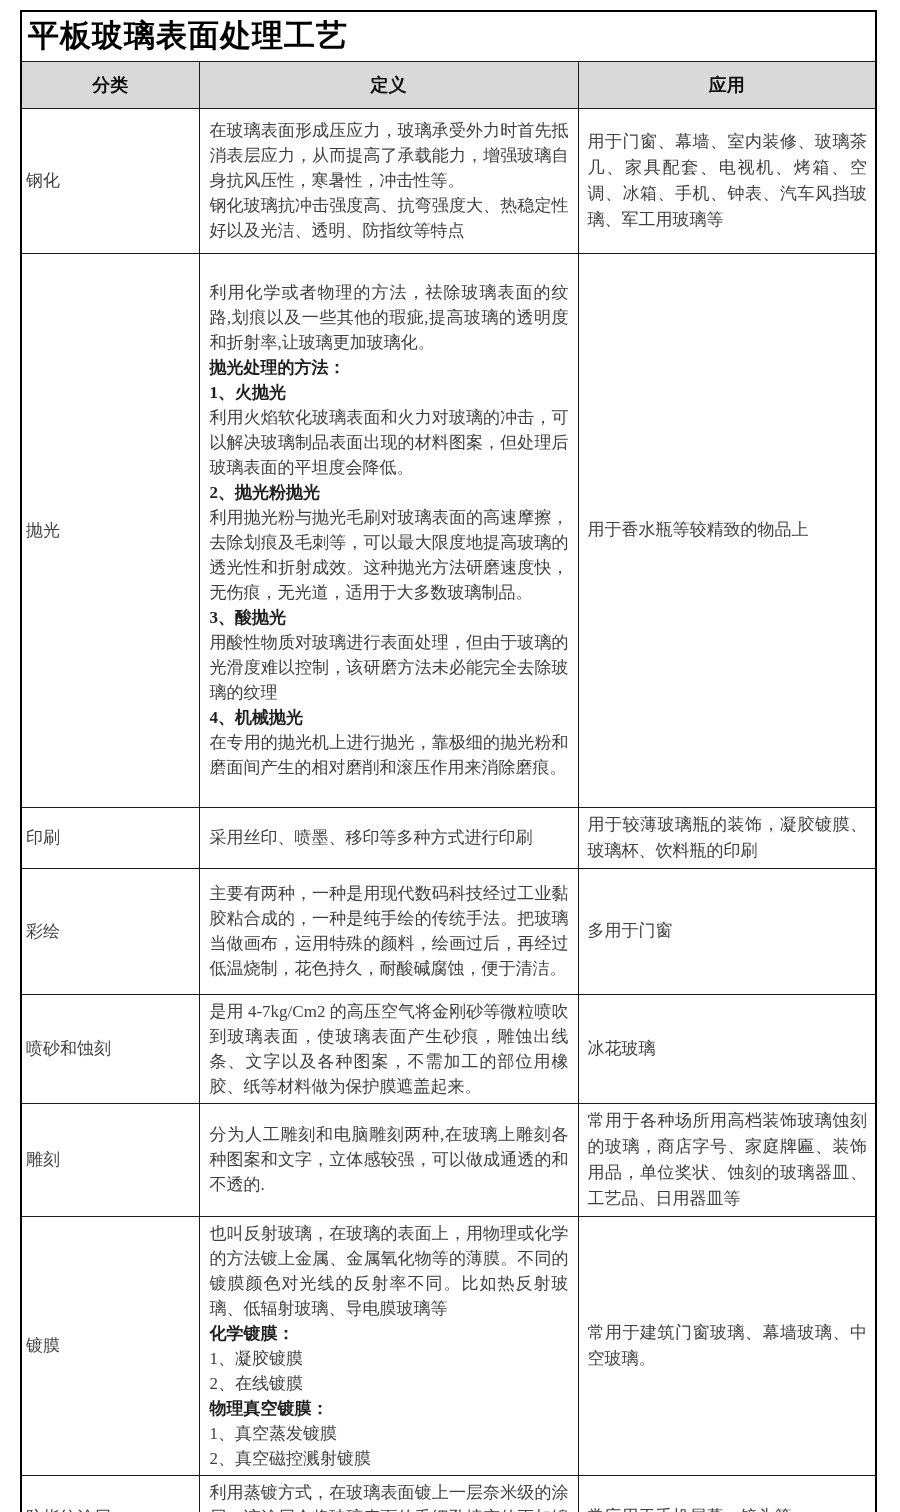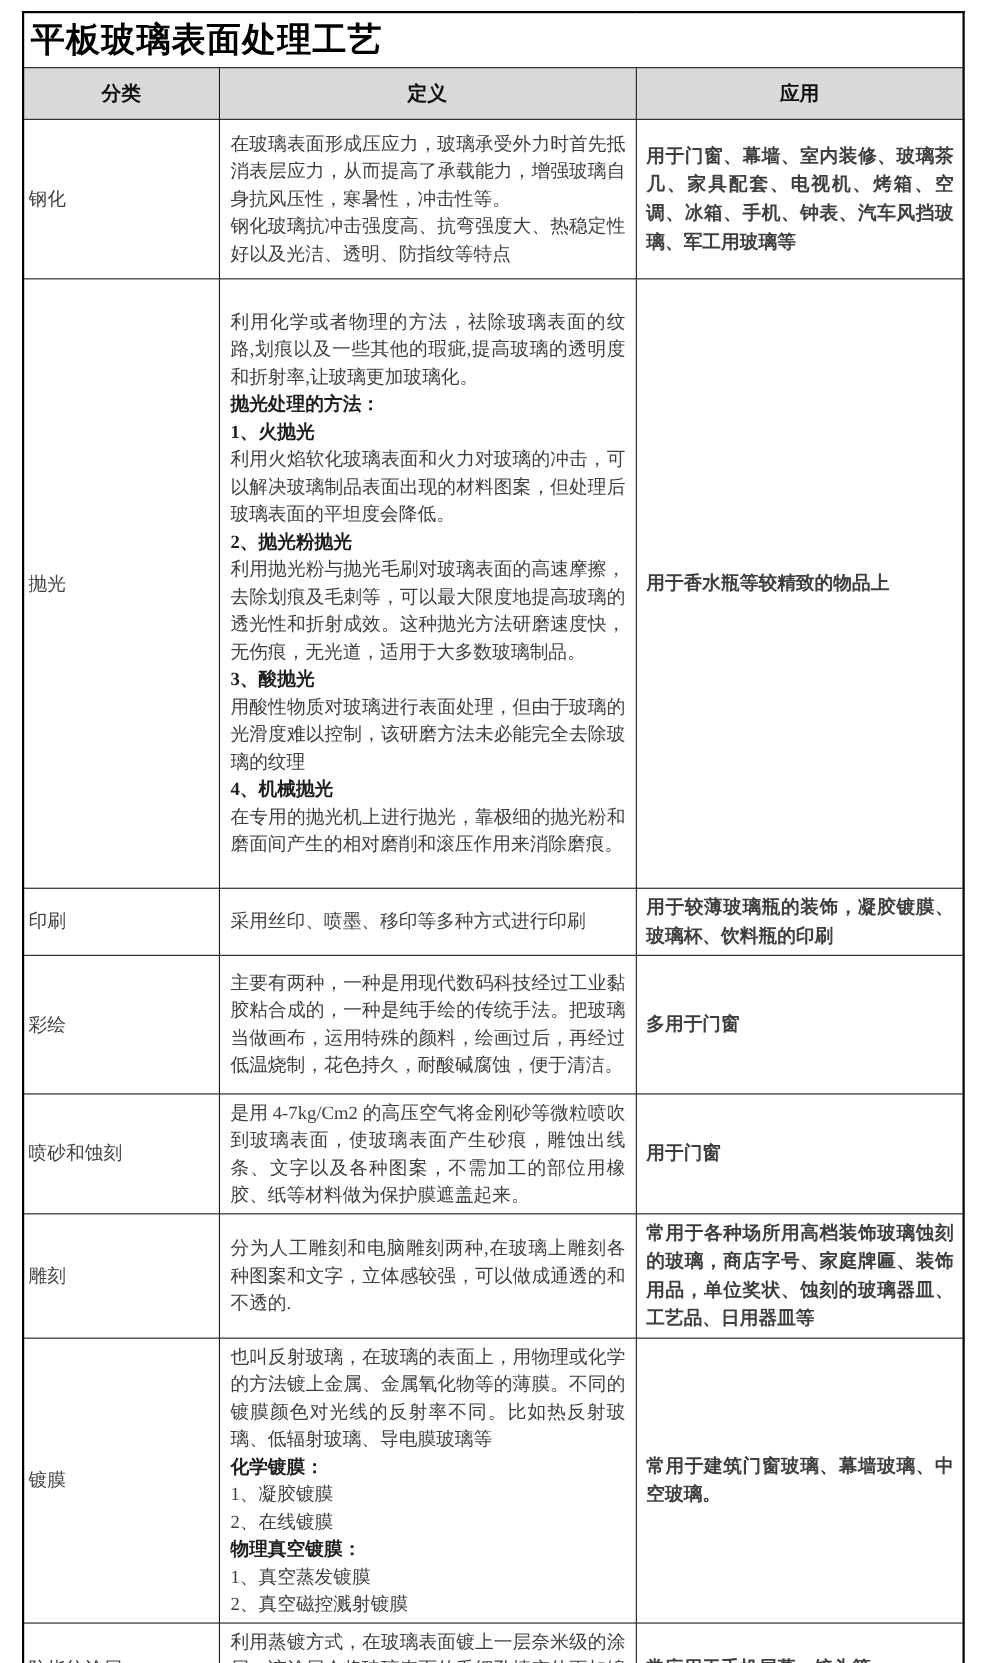--- a/index.html
+++ b/index.html
@@ -74,21 +74,20 @@
     text-align: left;
   }
   td.app-cell {
     vertical-align: middle;
     padding: 4px 8px 4px 9px;
     font-size: 17px;
     line-height: 26px;
     color: #3f3f3f;
     text-align: justify;
     text-justify: inter-ideograph;
-    font-weight: bold;
   }
 
   
   #table-body tr:nth-child(1) { height: 145px; }
   #table-body tr:nth-child(2) { height: 554px; }
   #table-body tr:nth-child(3) { height: 55px;  }
   #table-body tr:nth-child(4) { height: 126px; }
   #table-body tr:nth-child(5) { height: 105px; }
   #table-body tr:nth-child(6) { height: 103px; }
   #table-body tr:nth-child(7) { height: 248px; }
@@ -153,21 +152,21 @@
           <td class="def-cell">
             <p>主要有两种，一种是用现代数码科技经过工业黏胶粘合成的，一种是纯手绘的传统手法。把玻璃当做画布，运用特殊的颜料，绘画过后，再经过低温烧制，花色持久，耐酸碱腐蚀，便于清洁。</p>
           </td>
           <td class="app-cell">多用于门窗</td>
         </tr>
         <tr>
           <td class="cat-cell">喷砂和蚀刻</td>
           <td class="def-cell">
             <p>是用 4-7kg/Cm2 的高压空气将金刚砂等微粒喷吹到玻璃表面，使玻璃表面产生砂痕，雕蚀出线条、文字以及各种图案，不需加工的部位用橡胶、纸等材料做为保护膜遮盖起来。</p>
           </td>
-          <td class="app-cell">用于门窗</td>
+          <td class="app-cell">冰花玻璃</td>
         </tr>
         <tr>
           <td class="cat-cell">雕刻</td>
           <td class="def-cell">
             <p>分为人工雕刻和电脑雕刻两种,在玻璃上雕刻各种图案和文字，立体感较强，可以做成通透的和不透的.</p>
           </td>
           <td class="app-cell">常用于各种场所用高档装饰玻璃蚀刻的玻璃，商店字号、家庭牌匾、装饰用品，单位奖状、蚀刻的玻璃器皿、工艺品、日用器皿等</td>
         </tr>
         <tr>
           <td class="cat-cell">镀膜</td>

